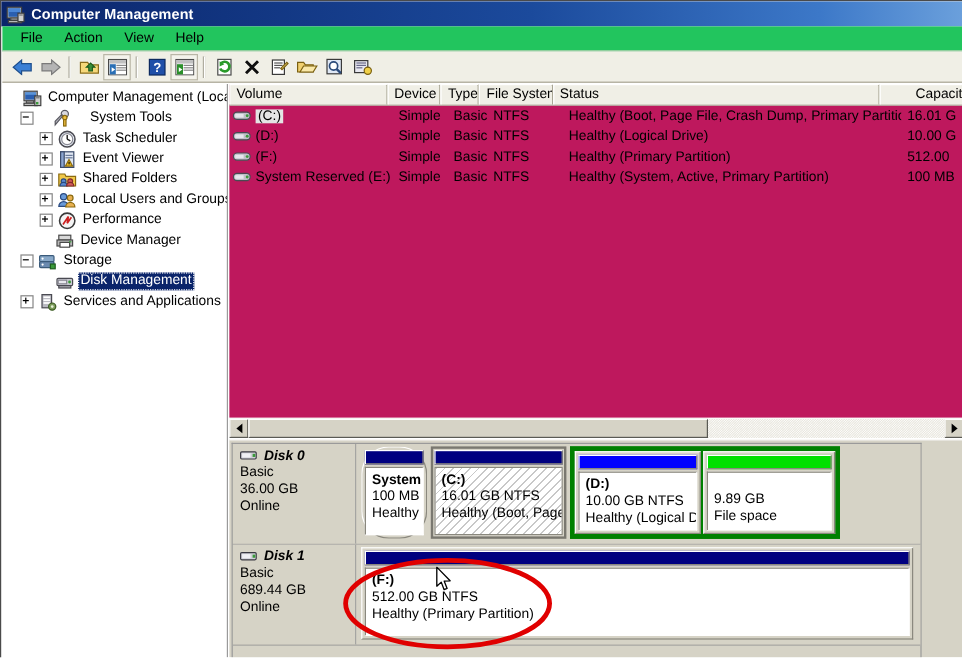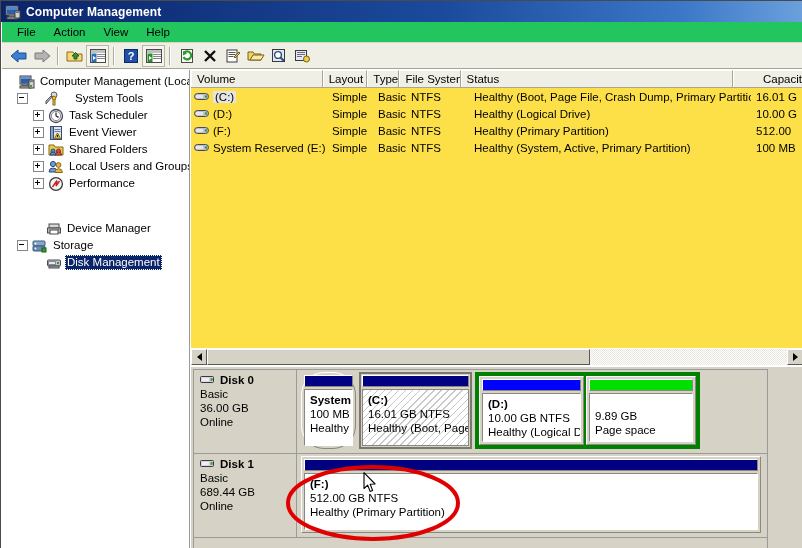--- a/index.html
+++ b/index.html
@@ -169,21 +169,21 @@
     flex: none;
     margin-right: 3px;
     position: relative;
   }
 
   
   .vol-list {
     position: absolute;
     left: 0; top: 0;
     width: 612px; height: 278px;
-    background: #fde047;
+    background: #be185d;
     overflow: hidden;
   }
   .vhead {
     display: flex;
     height: 18px;
     background: #f0efe6;
     border-bottom: 1px solid #a8a594;
     box-sizing: border-box;
   }
   .vhead .hcell {
@@ -312,20 +312,21 @@
     border-right: 1px solid #9a9a9a;
     padding: 4px 0 0 6px;
     background: #d6d3c6;
   }
   .disk-title {
     display: flex;
     align-items: center;
     font-size: 11.5px;
     font-weight: bold;
     margin-bottom: 1px;
+    font-style: italic;
   }
   .disk-ico {
     width: 17px; height: 10px;
     flex: none;
     margin-right: 3px;
     position: relative;
   }
   .disk-meta { font-size: 11.5px; line-height: 14px; }
   .disk-parts {
     flex: 1;
@@ -614,21 +615,21 @@
         <span class="expander plus"></span>
         <span class="ticon">
           <svg width="16" height="16" viewBox="0 0 16 16">
             <circle cx="8" cy="8" r="6.4" fill="#f4f4f4" stroke="#3a3a3a" stroke-width="1.3"></circle>
             <path d="M4.5 11 L9 4.5 L8 10 L11.5 5" stroke="#cc2020" stroke-width="1.4" fill="none"></path>
           </svg>
         </span>
         <span class="tnode-label">Performance</span>
       </div>
 
-      <div class="tnode" style="padding-left:29px;margin-top:28px;">
+      <div class="tnode" style="padding-left:29px;">
         <span class="expander none"></span>
         <span class="ticon">
           <svg width="16" height="16" viewBox="0 0 16 16">
             <rect x="3" y="3" width="10" height="4" fill="#d8d8d8" stroke="#4a4a4a"></rect>
             <rect x="1.5" y="7" width="13" height="5" fill="#b8b8b8" stroke="#4a4a4a"></rect>
             <rect x="4" y="9" width="8" height="4" fill="#ffffff" stroke="#4a4a4a"></rect>
             <rect x="11.5" y="8" width="2" height="1" fill="#3a9a3a"></rect>
           </svg>
         </span>
         <span class="tnode-label">Device Manager</span>
@@ -654,30 +655,44 @@
           <svg width="16" height="16" viewBox="0 0 16 16">
             <rect x="1.5" y="5" width="13" height="6" rx="1" fill="#c8c8d0" stroke="#4a4a52"></rect>
             <rect x="2.5" y="6.5" width="7" height="3" fill="#e8e8ee" stroke="#8a8a94"></rect>
             <circle cx="12" cy="8" r="1.2" fill="#3a9a3a"></circle>
             <rect x="3" y="11" width="10" height="2" fill="#a8a8b0" stroke="#4a4a52"></rect>
           </svg>
         </span>
         <span class="tnode-label">Disk Management</span>
       </div>
 
+      <div class="tnode" style="padding-left:13px;">
+        <span class="expander plus"></span>
+        <span class="ticon">
+          <svg width="16" height="16" viewBox="0 0 16 16">
+            <rect x="3" y="1.5" width="8" height="11" fill="#b8b8c0" stroke="#4a4a52"></rect>
+            <rect x="4.2" y="3" width="5.6" height="1.4" fill="#ffffff"></rect>
+            <rect x="4.2" y="5.4" width="5.6" height="1.4" fill="#ffffff"></rect>
+            <rect x="4.2" y="7.8" width="5.6" height="1.4" fill="#ffffff"></rect>
+            <circle cx="11.5" cy="11.5" r="3" fill="#7a9a5a" stroke="#3a5a20"></circle>
+            <circle cx="11.5" cy="11.5" r="1.1" fill="#e8f0d8"></circle>
+          </svg>
+        </span>
+        <span class="tnode-label">Services and Applications</span>
+      </div>
 
     </div>
   </div>
 
   <div class="pane-right">
 
     <div class="vol-list">
       <div class="vhead">
         <div class="hcell" style="width:136px;">Volume</div>
-        <div class="hcell" style="width:46px;">Layout</div>
+        <div class="hcell" style="width:46px;">Device</div>
         <div class="hcell" style="width:33px;">Type</div>
         <div class="hcell" style="width:63px;">File System</div>
         <div class="hcell" style="width:282px;">Status</div>
         <div class="hcell" style="width:72px;text-align:right;">Capacit</div>
       </div>
 
       <div class="vrow">
         <div class="vcell vol" style="width:136px;">
           <span class="vol-icon">
             <svg width="16" height="11" viewBox="0 0 16 11">
@@ -807,21 +822,21 @@
                 <div class="body">
                   <b>(D:)</b>
                   <div>10.00 GB NTFS</div>
                   <div>Healthy (Logical Dr</div>
                 </div>
               </div>
               <div class="part" style="width:110px;">
                 <div class="bar" style="background:#00e000;"></div>
                 <div class="body" style="padding-top:15px;">
                   <div>9.89 GB</div>
-                  <div>Page space</div>
+                  <div>File space</div>
                 </div>
               </div>
             </div>
 
           </div>
         </div>
 
         <div class="disk-row">
           <div class="disk-label">
             <div class="disk-title">

